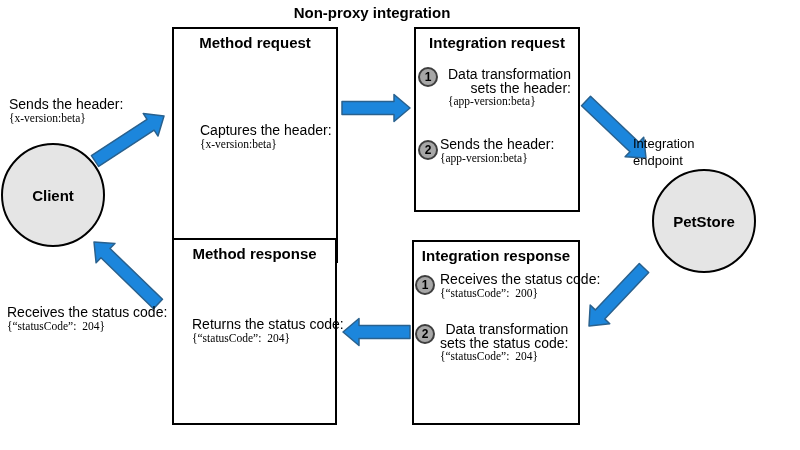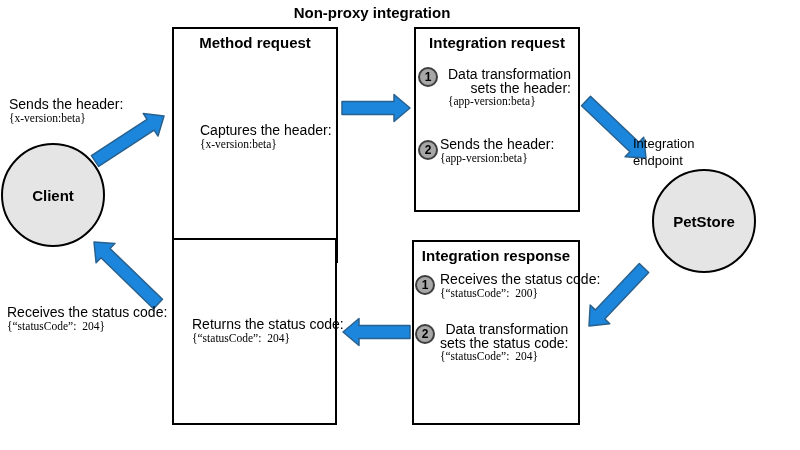--- a/index.html
+++ b/index.html
@@ -84,20 +84,21 @@
 
   <div class="caption" style="left:633px;top:135px;">
     <div>Integration</div>
     <div>endpoint</div>
   </div>
   <div class="circle" style="left:652px;top:169px;width:104px;height:104px;">
     <span>PetStore</span>
   </div>
 
   <div class="box" style="left:172px;top:238px;width:165px;height:187px;">
+    <div class="box-title">Method response</div>
     <div class="body-block" style="left:18px;top:78px;">
       <div class="t">Returns the status code:</div>
       <div class="c">{“statusCode”:  204}</div>
     </div>
   </div>
 
   <div class="box" style="left:412px;top:240px;width:168px;height:185px;">
     <div class="box-title">Integration response</div>
 
     <div class="badge" style="left: 1px; top: 33px; background: rgb(167, 167, 167); border-color: rgb(62, 62, 62);">

